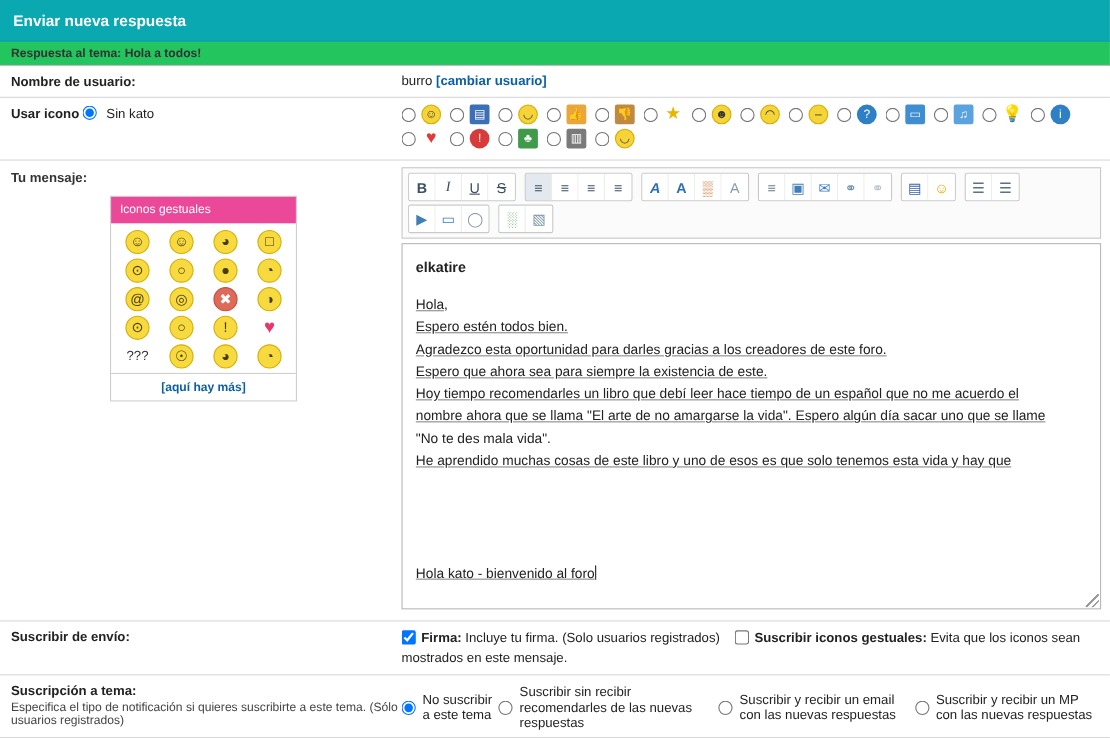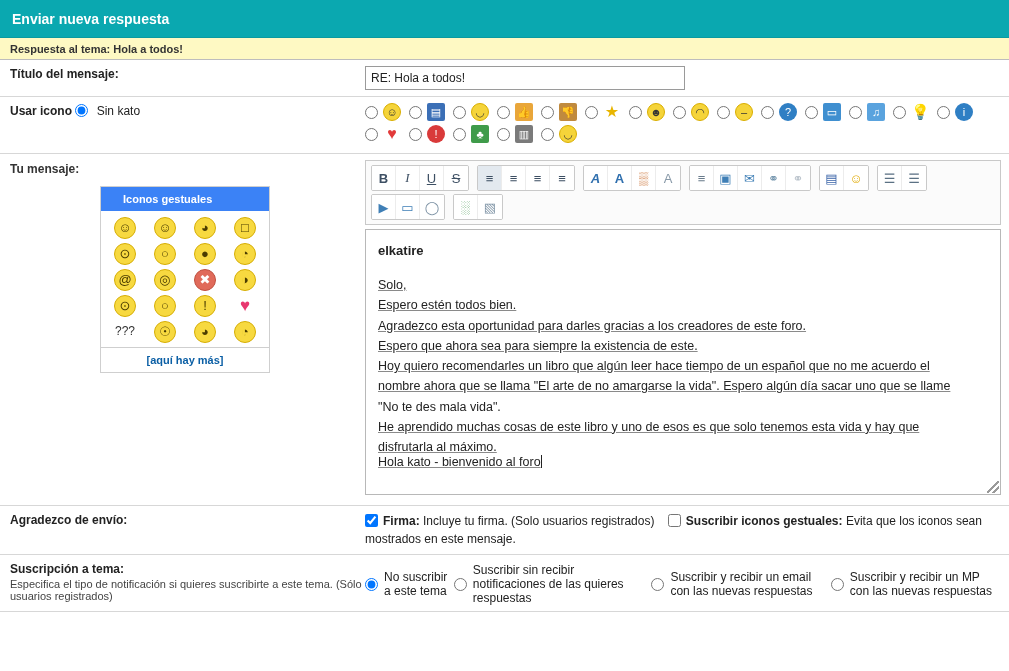--- a/index.html
+++ b/index.html
@@ -25,21 +25,21 @@
     color: #fff;
     height: 38px;
     display: flex;
     align-items: center;
     padding: 16px 12px;
     font-weight: bold;
     font-size: 14px;
     border-bottom: 1px solid #0a9aa1;
   }
   .subhdr {
-    background: #fef9c3;
+    background: #22c55e;
     border-bottom: 1px solid #bdbdbd;
     height: 22px;
     display: flex;
     align-items: center;
     padding: 0 10px;
     font-weight: bold;
     font-size: 11px;
     color: #333;
   }
 
@@ -115,25 +115,25 @@
   .msg-right { flex: 1 1 auto; padding: 6px 8px 10px 0; }
 
   
   .smiley-panel {
     width: 170px;
     margin-left: 90px;
     border: 1px solid #cfcfcf;
     background: #fff;
   }
   .smiley-panel .sp-head {
-    background: #3b82f6;
+    background: #ec4899;
     color: #fff;
-    font-weight: bold;
+    font-weight: normal;
     font-size: 11px;
-    padding: 6px 22px;
+    padding: 6px 8px;
   }
   .smiley-grid {
     display: grid;
     grid-template-columns: repeat(4, 1fr);
     padding: 6px 4px 4px 4px;
     gap: 4px 0;
     justify-items: center;
   }
   .sm {
     width: 22px; height: 22px; border-radius: 50%;
@@ -174,21 +174,21 @@
   }
   .tb-group .tb-btn:last-child { border-right: none; }
   .tb-btn.disabled { color: #b9c2cb; }
 
   
   .editor {
     border: 1px solid #b8b8b8;
     background: #fff;
     margin-top: 4px;
     padding: 10px 12px;
-    height: 266px;
+    height: 333px;
     overflow: hidden;
     position: relative;
     font-size: 12.5px;
     color: #222;
     line-height: 1.62;
   }
   .editor .sig-name { font-weight: bold; font-size: 13px; margin-bottom: 14px; }
   .editor .body p { margin: 0; }
   .editor .u { text-decoration: underline; text-decoration-color: #8a8a8a; margin-top: 40px; }
   .editor .tail { position: absolute; left: 12px; bottom: 22px; }
@@ -218,27 +218,28 @@
 <div class="page">
 
   <div class="hdr">
     <span>Enviar nueva respuesta</span>
   </div>
 
   <div class="subhdr">
     <span>Respuesta al tema: Hola a todos!</span>
   </div>
 
-
   <div class="row">
-    <div class="lbl">Título del mensaje:</div>
+    <div class="lbl">Nombre de usuario:</div>
     <div class="fld">
-      <input class="txt" type="text" value="RE: Hola a todos!" style="">
-    </div>
-  </div>
+      <span class="username-val">burro</span>
+      <a href="#" class="link-b">[cambiar usuario]</a>
+    </div>
+  </div>
+
 
   <div class="row">
     <div class="lbl">
       <span>Usar icono</span>
       <span style="font-weight:normal;">
         <input type="radio" name="ic" checked="" class="chk" style="">
         <span class="noicon-lbl">Sin kato</span>
       </span>
     </div>
     <div class="fld">
@@ -405,40 +406,39 @@
           <div class="tb-group">
             <div class="tb-btn" style="color:#4a9a55;">░</div>
             <div class="tb-btn" style="color:#7e93a5;">▧</div>
           </div>
         </div>
       </div>
 
       <div class="editor">
         <div class="sig-name">elkatire</div>
         <div class="body">
-          <p class="u">Solo,</p>
+          <p class="u">Hola,</p>
           <p class="u">Espero estén todos bien.</p>
           <p class="u">Agradezco esta oportunidad para darles gracias a los creadores de este foro.</p>
           <p class="u">Espero que ahora sea para siempre la existencia de este.</p>
-          <p class="u">Hoy quiero recomendarles un libro que algún leer hace tiempo de un español que no me acuerdo el</p>
+          <p class="u">Hoy tiempo recomendarles un libro que debí leer hace tiempo de un español que no me acuerdo el</p>
           <p class="u">nombre ahora que se llama "El arte de no amargarse la vida". Espero algún día sacar uno que se llame</p>
           <p>"No te des mala vida".</p>
           <p class="u">He aprendido muchas cosas de este libro y uno de esos es que solo tenemos esta vida y hay que</p>
-          <p class="u">disfrutarla al máximo.</p>
         </div>
         <div class="tail">
           <span class="u">Hola kato - bienvenido al foro</span><span class="caret"></span>
         </div>
         <div class="resizer"></div>
       </div>
     </div>
   </div>
 
   <div class="row">
-    <div class="lbl">Agradezco de envío:</div>
+    <div class="lbl">Suscribir de envío:</div>
     <div class="fld opt-text">
       <input type="checkbox" class="chk" checked="" style=""><b>Firma:</b>
       <span>Incluye tu firma. (Solo usuarios registrados)</span>
       &nbsp;&nbsp;
       <input type="checkbox" class="chk" style=""><b>Suscribir iconos gestuales:</b>
       <span>Evita que los iconos sean mostrados en este mensaje.</span>
     </div>
   </div>
 
   <div class="row">
@@ -447,21 +447,21 @@
       <span class="sub">Especifica el tipo de notificación si quieres suscribirte a este tema. (Sólo usuarios registrados)</span>
     </div>
     <div class="fld">
       <div class="subs-list">
         <label>
             <input type="radio" name="sub" checked="" style="">
             <span>No suscribir a este tema</span>
           </label>
         <label>
             <input type="radio" name="sub" style="">
-            <span>Suscribir sin recibir notificaciones de las quieres respuestas</span>
+            <span>Suscribir sin recibir recomendarles de las nuevas respuestas</span>
           </label>
         <label>
             <input type="radio" name="sub" style="">
             <span>Suscribir y recibir un email con las nuevas respuestas</span>
           </label>
         <label>
             <input type="radio" name="sub" style="">
             <span>Suscribir y recibir un MP con las nuevas respuestas</span>
           </label>
       </div>

